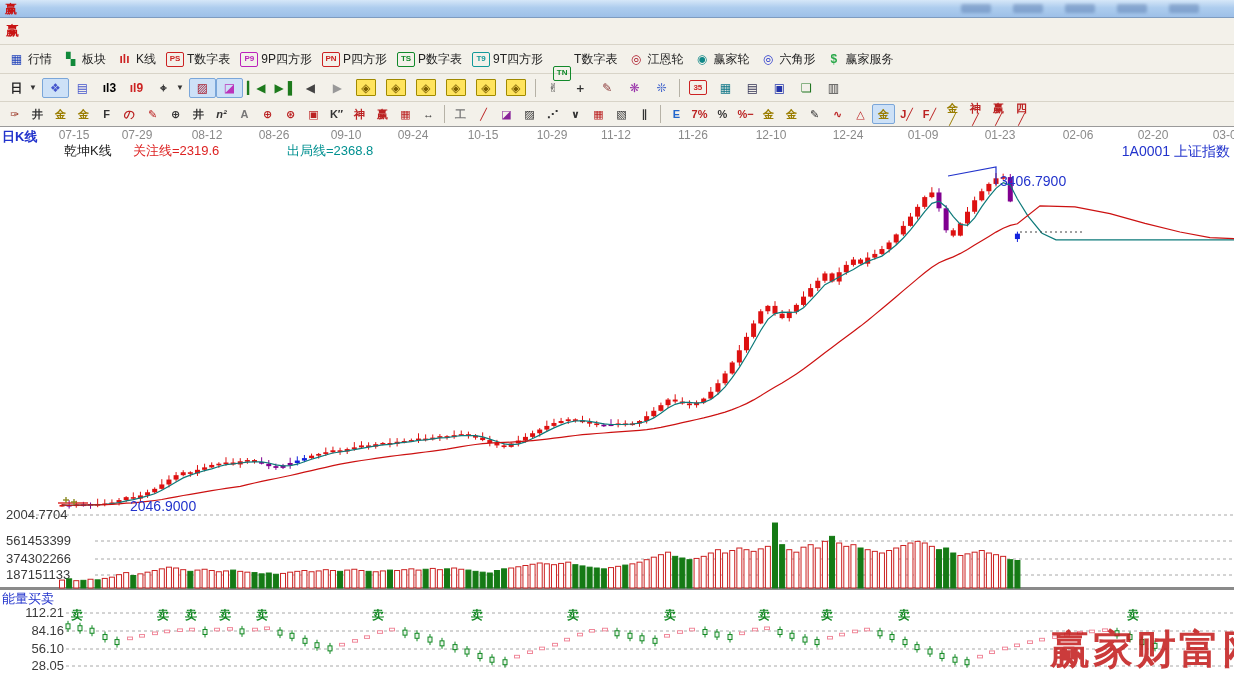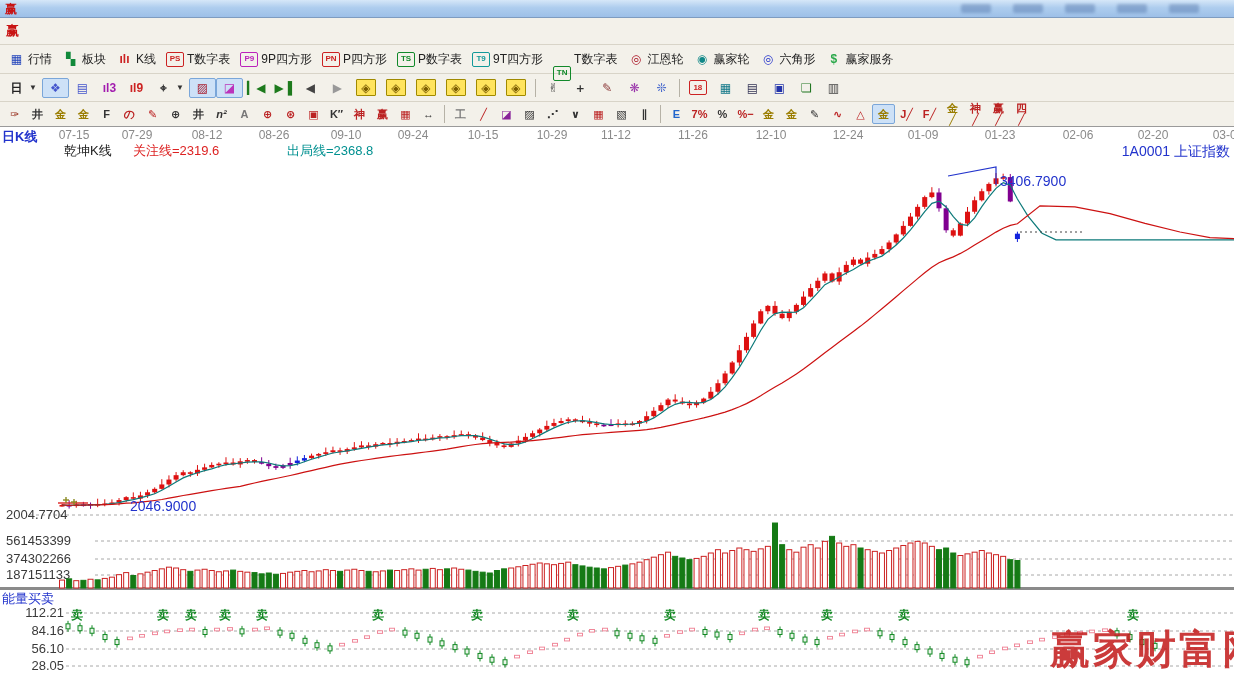--- a/index.html
+++ b/index.html
@@ -110,21 +110,21 @@
       <span class="ic" style="color: rgb(34, 34, 34);">日</span>
       <span class="dd">▼</span>
     </button>
     <button class="tbtn sel">
       <span class="ic" style="color: rgb(68, 85, 204);">❖</span>
     </button>
     <button class="tbtn">
       <span class="ic" style="color: rgb(68, 85, 204);">▤</span>
     </button>
     <button class="tbtn">
-      <span class="ic" style="color: #a21caf;">ıl3</span>
+      <span class="ic" style="color: #000000;">ıl3</span>
     </button>
     <button class="tbtn">
       <span class="ic" style="color: rgb(204, 34, 34);">ıl9</span>
     </button>
     <button class="tbtn">
       <span class="ic" style="color: rgb(51, 51, 51);">⌖</span>
       <span class="dd">▼</span>
     </button>
     <button class="tbtn sel">
       <span class="ic" style="color: rgb(170, 34, 51);">▨</span>
@@ -173,21 +173,21 @@
       <span class="ic" style="color: rgb(136, 51, 51);">✎</span>
     </button>
     <button class="tbtn">
       <span class="ic" style="color: rgb(153, 51, 170);">❋</span>
     </button>
     <button class="tbtn">
       <span class="ic" style="color: rgb(68, 102, 204);">❊</span>
     </button>
     <span class="vsep"></span>
     <button class="tbtn">
-      <span class="ic boxed" style="color: rgb(204, 34, 34);">18</span>
+      <span class="ic boxed" style="color: rgb(204, 34, 34);">35</span>
     </button>
     <button class="tbtn">
       <span class="ic" style="color: rgb(17, 119, 136);">▦</span>
     </button>
     <button class="tbtn">
       <span class="ic" style="color: rgb(51, 51, 85);">▤</span>
     </button>
     <button class="tbtn">
       <span class="ic" style="color: rgb(34, 51, 170);">▣</span>
     </button>

